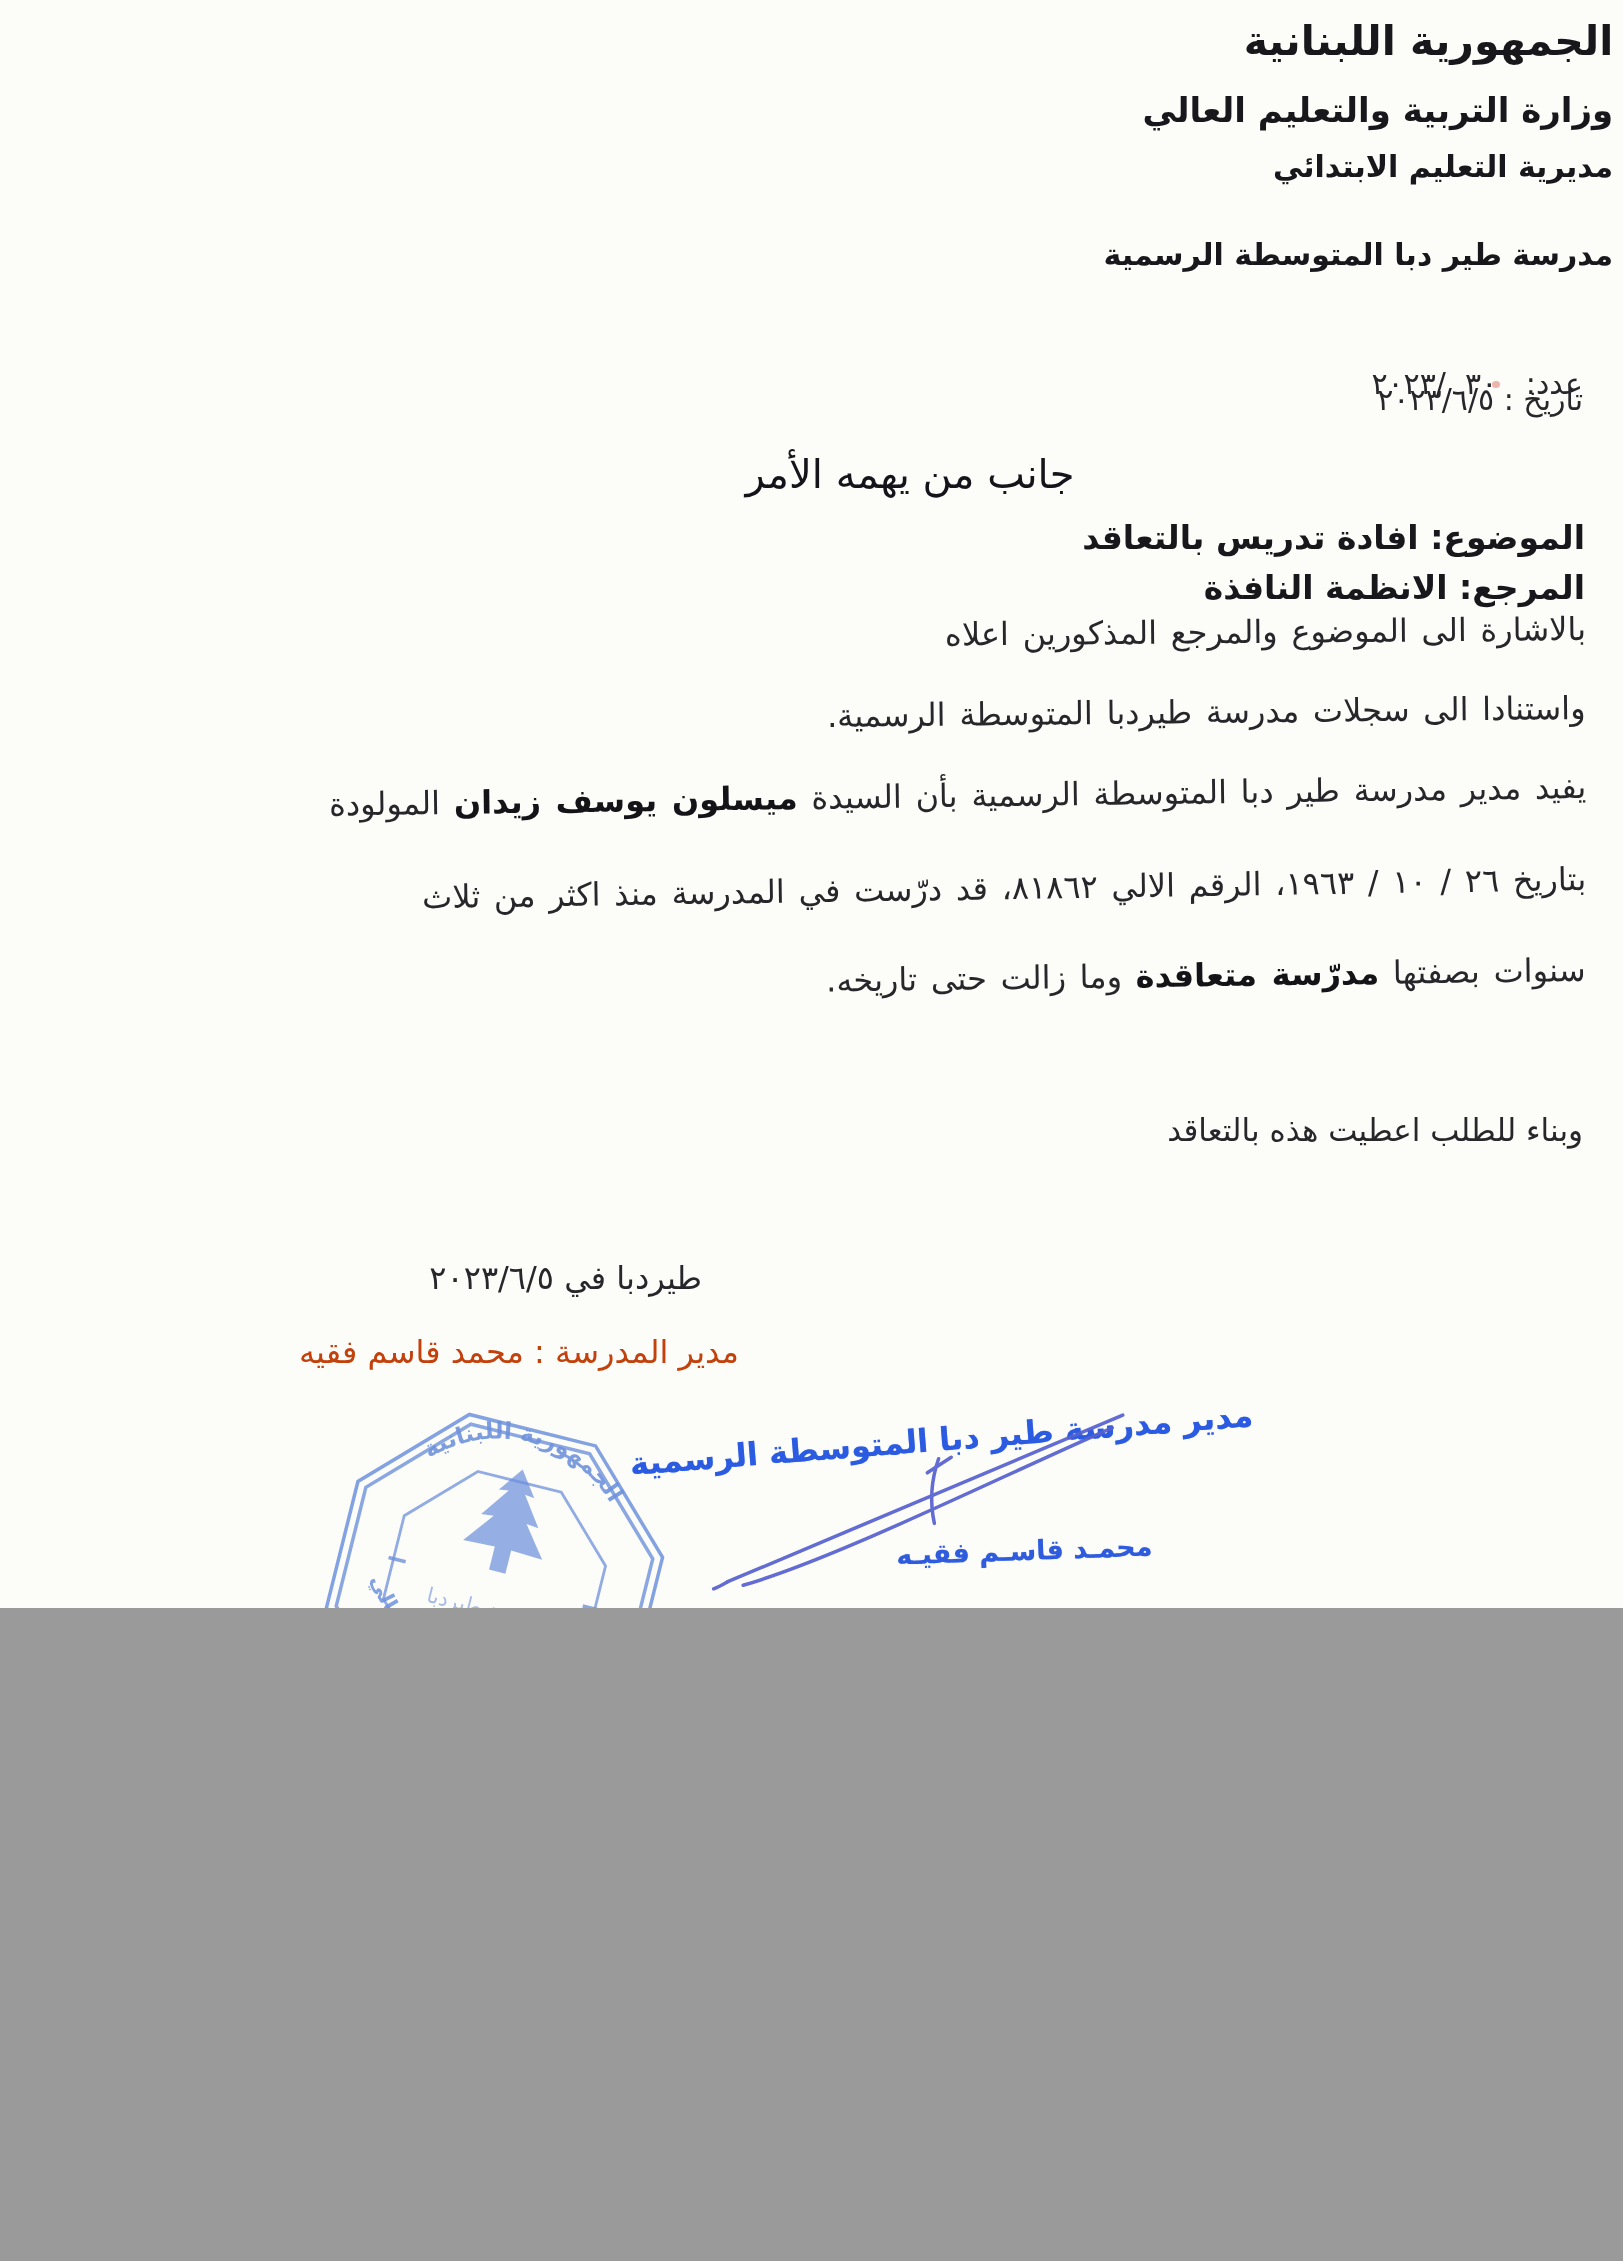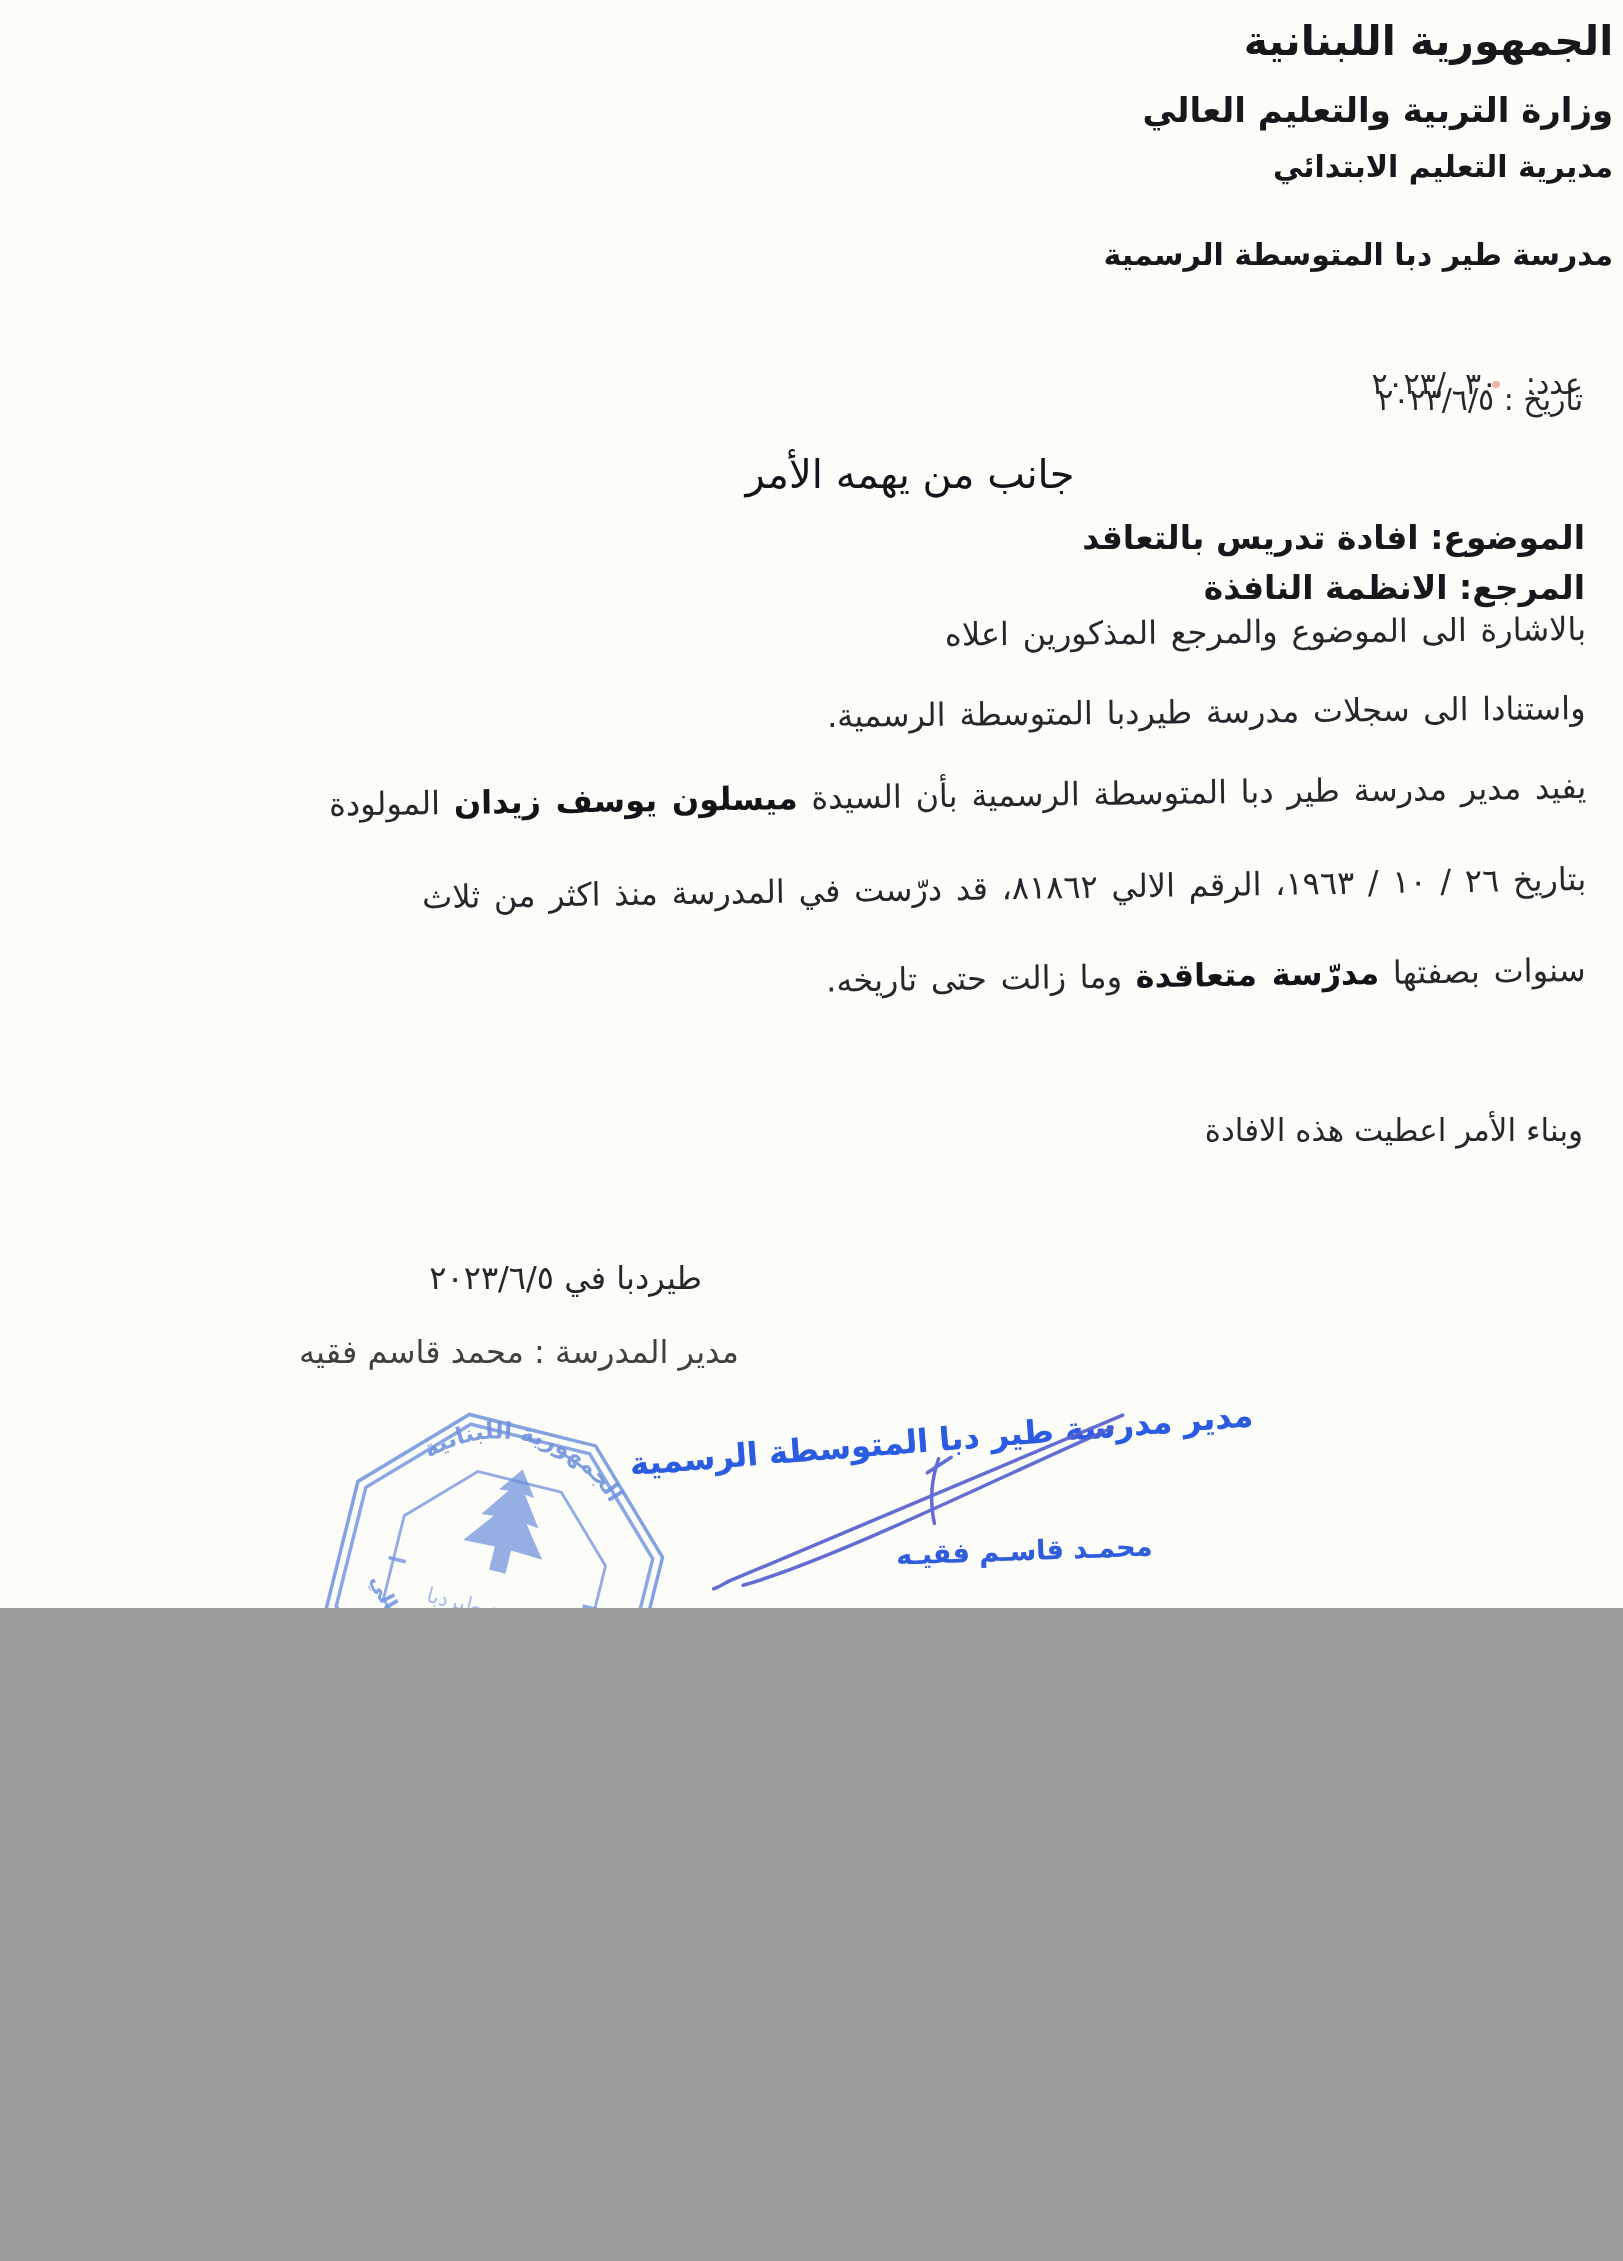--- a/index.html
+++ b/index.html
@@ -33,21 +33,21 @@
   .bline{right:37px;font-size:32px;color:#26262b;word-spacing:3.5px;transform-origin:100% 50%;}
   .b-intro1{top:610px;transform:rotate(-0.5deg);}
   .b-intro2{top:689px;transform:rotate(-0.6deg);}
   .b-p1{top:768px;font-size:32px;transform:rotate(-0.8deg);}
   .b-p2{top:860px;font-size:32px;transform:rotate(-0.9deg);}
   .b-p3{top:951px;font-size:32px;transform:rotate(-0.8deg);}
   .bold-seg{font-weight:bold;color:#131318;}
   .closing{top:1112px;right:40px;font-size:31px;color:#26262b;}
   
   .place-date{top:1259px;right:921px;font-size:32px;color:#26262b;}
-  .director{top:1333px;right:884px;font-size:32px;color:#404040;}
+  .director{top:1333px;right:884px;font-size:32px;color:#c2410c;}
   
   .title-stamp{
     top:1396px;left:629px;font-size:32px;font-weight:bold;
     color:#2b5be0;transform:rotate(-4.5deg);transform-origin:100% 50%;
     text-shadow:0 0 0.7px rgba(43,91,224,.55);
   }
   .name-stamp{
     top:1535px;left:897px;font-size:27px;font-weight:bold;
     color:#2e5cdd;transform:rotate(-2deg);
     text-shadow:0 0 0.7px rgba(46,92,221,.5);
@@ -80,21 +80,21 @@
 
   <div class="abs bline b-intro1">بالاشارة الى الموضوع والمرجع المذكورين اعلاه</div>
   <div class="abs bline b-intro2">واستنادا الى سجلات مدرسة طيردبا المتوسطة الرسمية.</div>
 
   <div class="abs bline b-p1"><span>يفيد مدير مدرسة طير دبا المتوسطة الرسمية بأن السيدة  </span><span class="bold-seg">ميسلون يوسف زيدان</span><span>  المولودة</span></div>
 
   <div class="abs bline b-p2">بتاريخ ٢٦ / ١٠ / ١٩٦٣، الرقم الالي ٨١٨٦٢، قد درّست في المدرسة منذ اكثر من ثلاث</div>
 
   <div class="abs bline b-p3"><span>سنوات بصفتها </span><span class="bold-seg">مدرّسة متعاقدة</span><span> وما زالت حتى تاريخه.</span></div>
 
-  <div class="abs closing">وبناء الأمر اعطيت هذه الافادة</div>
+  <div class="abs closing">وبناء للطلب اعطيت هذه بالتعاقد</div>
 
   <div class="abs place-date">طيردبا في ٢٠٢٣/٦/٥</div>
   <div class="abs director">مدير المدرسة : محمد قاسم فقيه</div>
 
   <div class="abs title-stamp">مدير مدرسة طير دبا المتوسطة الرسمية</div>
 
   <svg class="abs sig-svg" width="478" height="211" viewBox="0 0 680 300">
     <g stroke="#5560cf" stroke-width="5" fill="none" stroke-linecap="round" opacity="0.92">
       <path d="M38,267 L600,30"></path>
       <path d="M60,272 C 190,235 420,120 585,48"></path>

